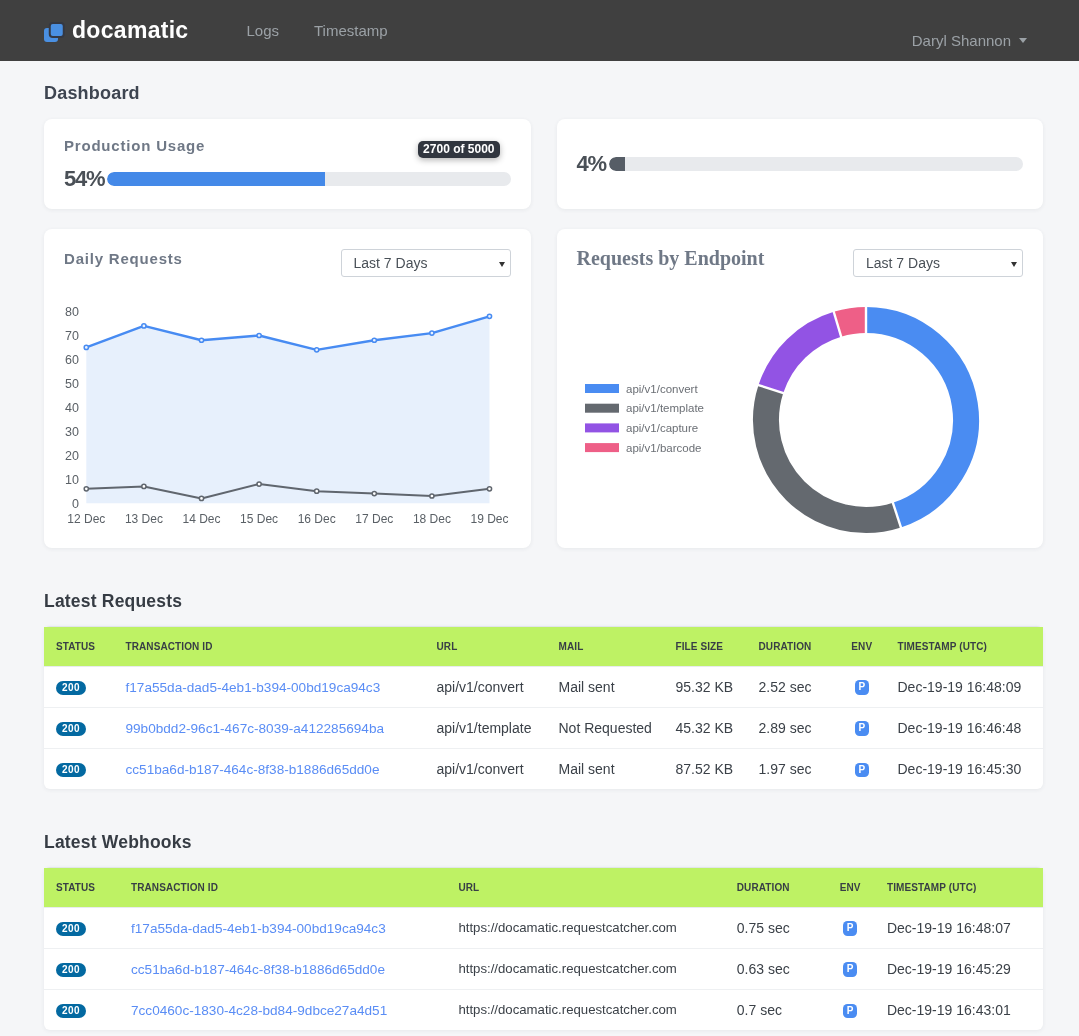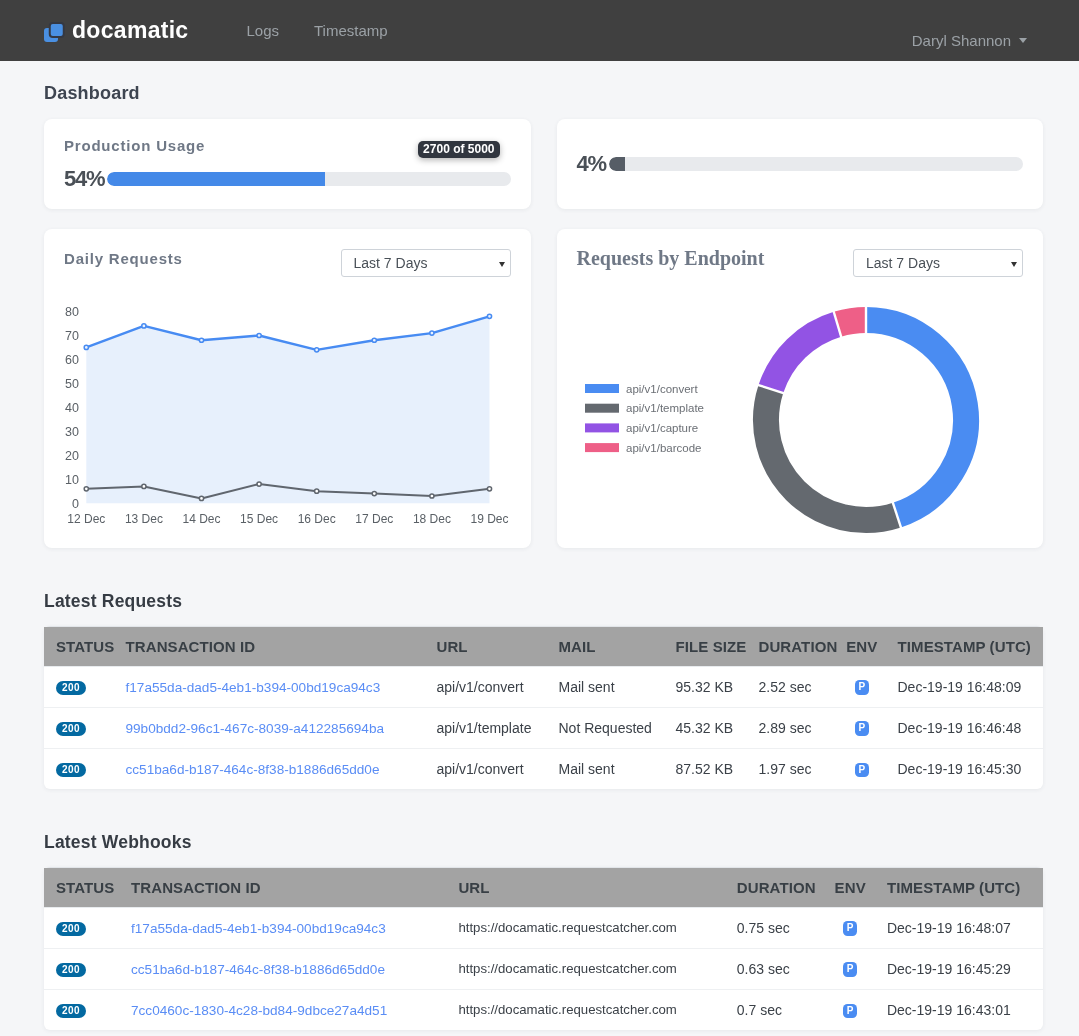--- a/index.html
+++ b/index.html
@@ -35,21 +35,21 @@
 .chcard + .chcard { margin-left:26px; }
 .chcard-head { display:flex; align-items:flex-start; }
 .select { margin-left:auto; width:170px; height:28px; border:1px solid #ced3d9; border-radius:3px; background:#fff; position:relative; font-size:14px; color:#495057; line-height:26px; padding-left:12px; margin-top:-2px; }
 .select .arr { position:absolute; right:5px; top:12px; width:0; height:0; border-left:3.5px solid transparent; border-right:3.5px solid transparent; border-top:5px solid #333; }
 .chart-svg { position:absolute; left:0; top:0; }
 h2.sect { font-size:17.5px; font-weight:bold; color:#363c44; letter-spacing:0.2px; }
 #h-req { margin-top:43px; }
 #h-web { margin-top:43px; }
 .tcard { margin-top:14px; background:#fff; border-radius:6px; box-shadow:0 1px 4px rgba(40,50,70,.07); border-top:1px solid #e2e5e9; }
 table { border-collapse:collapse; width:100%; table-layout:fixed; }
-thead th { background:#a3a3a3; font-size:15px; font-weight:bold; color:#383f45; text-align:left; text-transform:uppercase; letter-spacing:0.1px; height:39px; padding:0 0 0 12px; border-bottom:1px solid #e8ebee; }
+thead th { background:#bef264; font-size:10px; font-weight:bold; color:#383f45; text-align:left; text-transform:uppercase; letter-spacing:0.1px; height:39px; padding:0 0 0 12px; border-bottom:1px solid #e8ebee; }
 tbody td { height:41px; padding:0 0 0 12px; font-size:14px; color:#3b4148; border-bottom:1px solid #eef0f2; }
 td.env, th.env { text-align:center; padding-left:0; }
 td.urlc { font-size:13.2px; }
 tbody tr:last-child td { border-bottom:none; }
 td a { color:#5a8df5; text-decoration:none; font-size:13.6px; }
 .b200 { display:inline-block; background:#0369a1; color:#fff; font-size:10px; font-weight:bold; border-radius:7.5px; padding:2.2px 6px; line-height:10px; letter-spacing:0.5px; }
 .benv { display:inline-block; width:14.5px; height:14.5px; background:#4a8cf2; color:#fff; font-size:10px; font-weight:bold; border-radius:4.5px; text-align:center; line-height:14.5px; vertical-align:middle; }
 </style>
 </head>
 <body>

